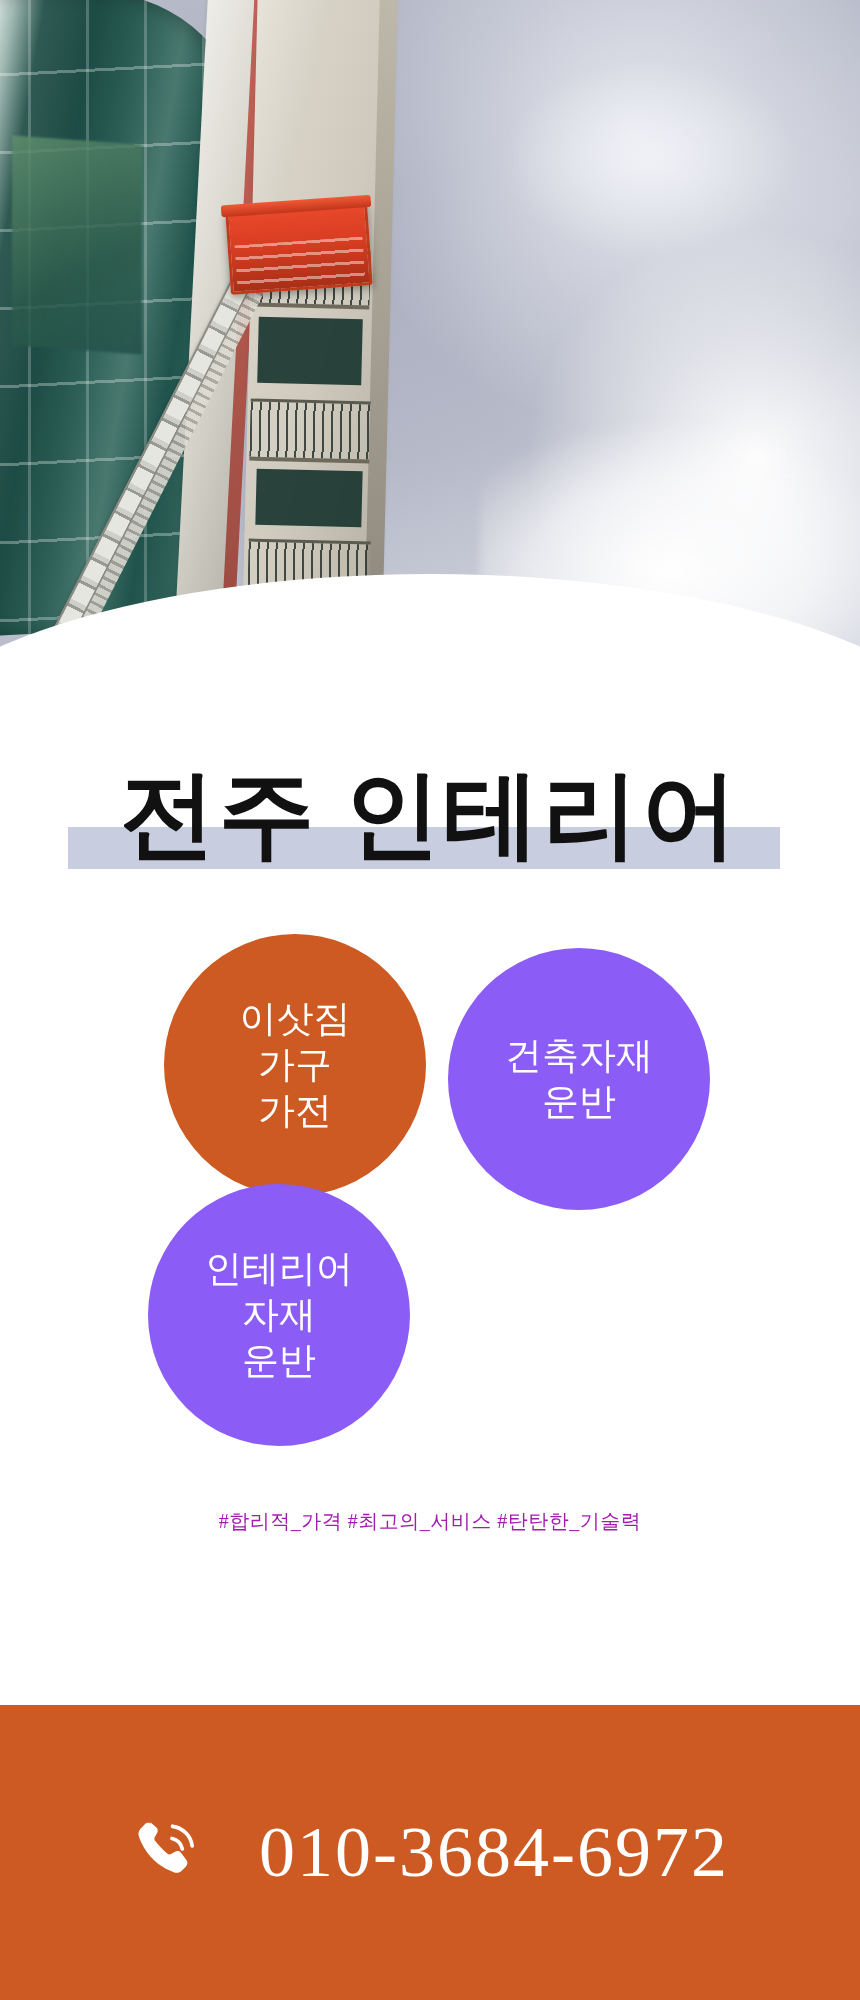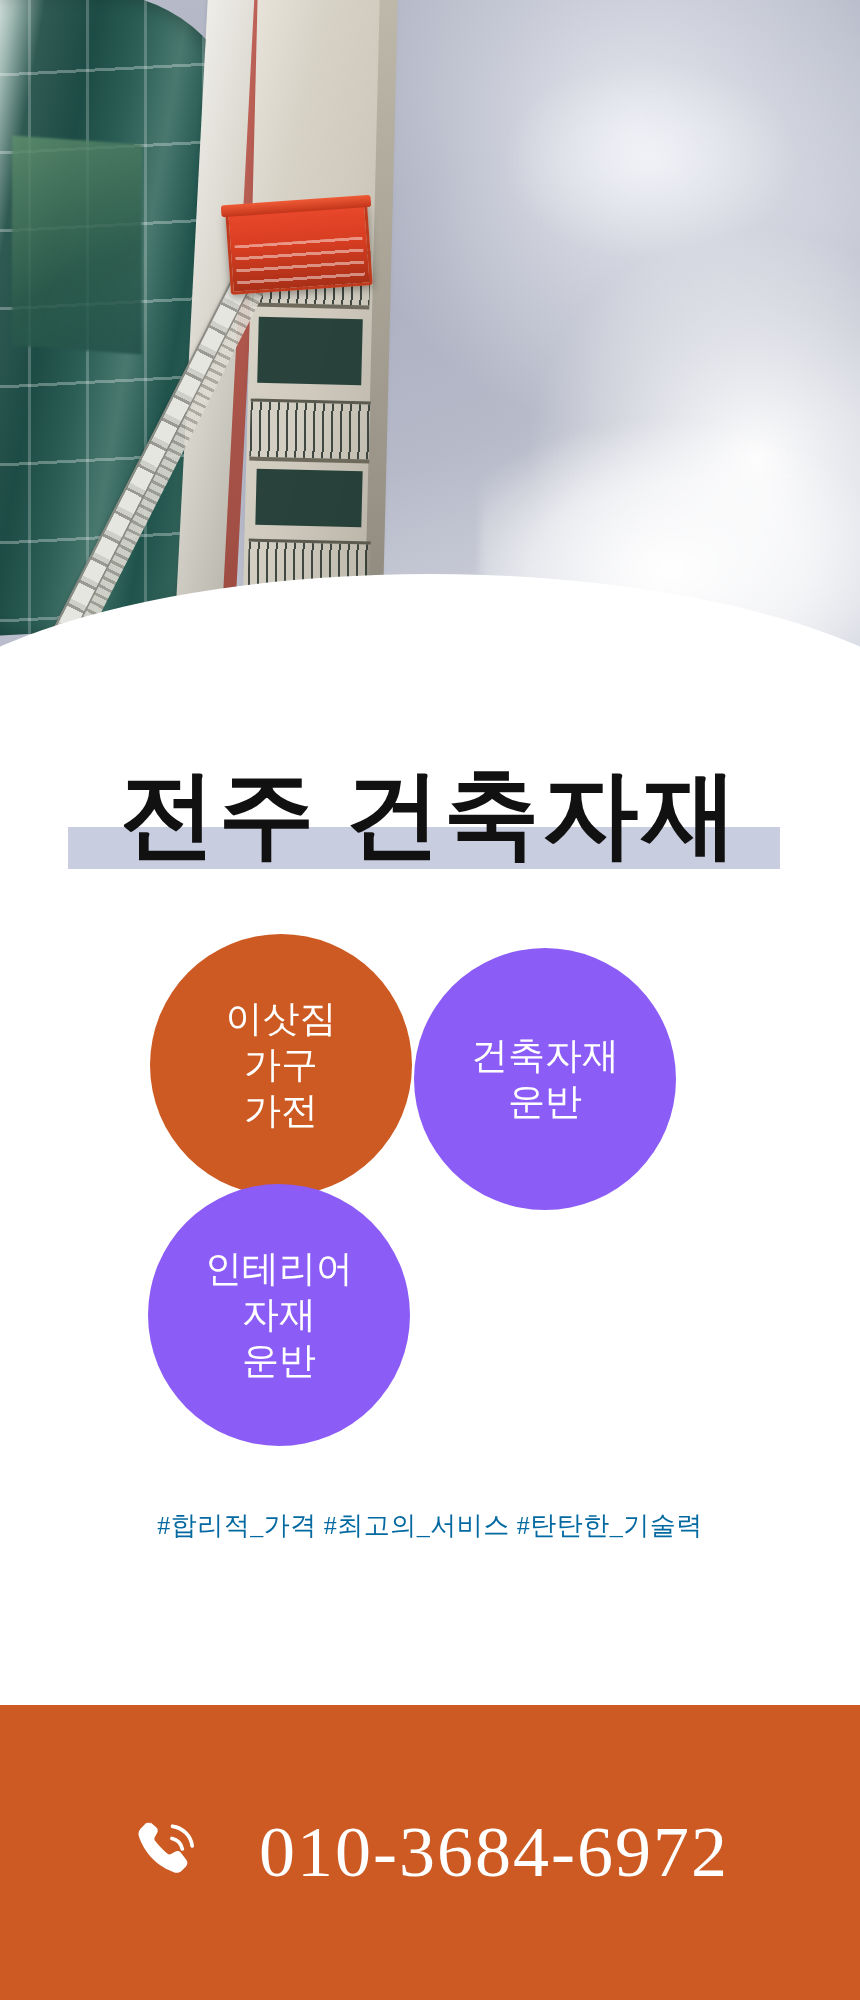--- a/index.html
+++ b/index.html
@@ -205,21 +205,22 @@
   }
 
   
   .circles {
     position:relative;
     width:560px;
     margin:44px auto 0 auto;
   }
   .circ-row {
     display:flex;
-    justify-content:flex-start;
+    justify-content:flex-end;
+    gap:20px;
   }
   .circ-row.r2 { margin-top:-6px;flex-direction:column; }
   .circle {
     width:262px; height:262px;
     border-radius:50%;
     display:flex; flex-direction:column;
     align-items:center; justify-content:center;
     color:#ffffff;
     font-family:"Liberation Serif","DejaVu Serif",serif;
     font-size:37px;
@@ -233,22 +234,22 @@
 
   .c-a { margin-right:-6px; transform:translate(0,0); }
   .c-b { margin-left:8px;  transform:translate(0,14px); }
   .c-c { margin-right:6px; transform:translate(-2px,-6px); }
   .c-d { margin-left:-4px; transform:translate(2px,-14px); }
 
   .hashtags {
     margin-top:56px;
     text-align:center;
     font-family:"Liberation Serif","DejaVu Serif",serif;
-    font-size:26px;
-    color:#0369a1;
+    font-size:20px;
+    color:#a21caf;
     letter-spacing:.5px;
   }
 
   
   .footer {
     position:absolute; left:0; bottom:0;
     width:860px; height:295px;
     background:#cc5a22;
     display:flex; align-items:center; justify-content:center;
     z-index:8;
@@ -298,21 +299,21 @@
       <div class="cage-rail"></div>
     </div>
 
     <div class="hero-curve"></div>
   </div>
 
   <div class="content">
 
     <div class="title-wrap">
       <div class="title-hl"></div>
-      <div class="poster-title">전주 건축자재</div>
+      <div class="poster-title">전주 인테리어</div>
     </div>
 
     <div class="circles">
 
       <div class="circ-row r1">
         <div class="circle c-dark c-a">
           <span class="ln">이삿짐</span>
           <span class="ln">가구</span>
           <span class="ln">가전</span>
         </div>

